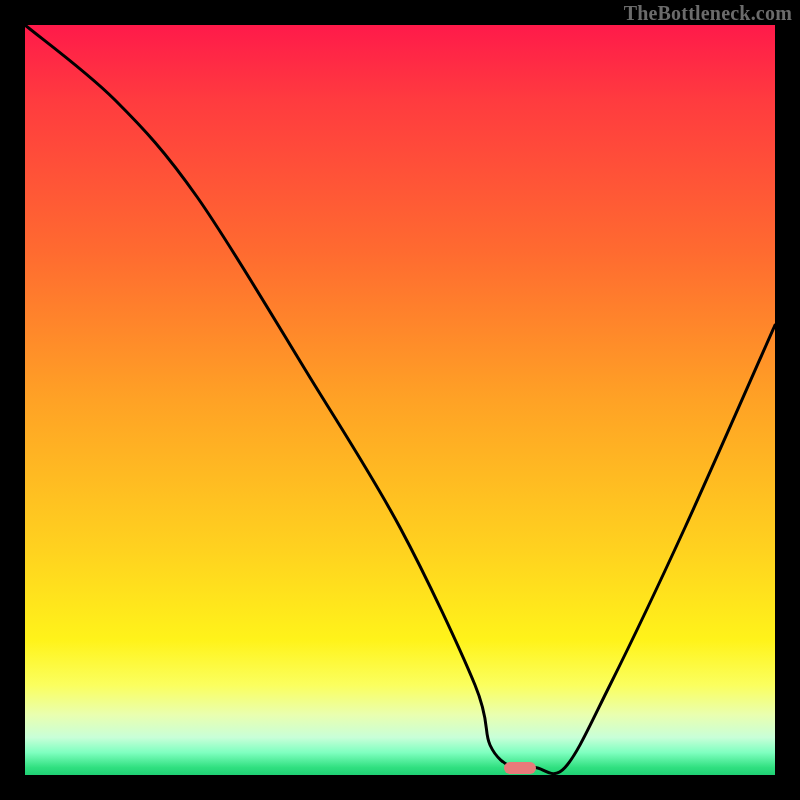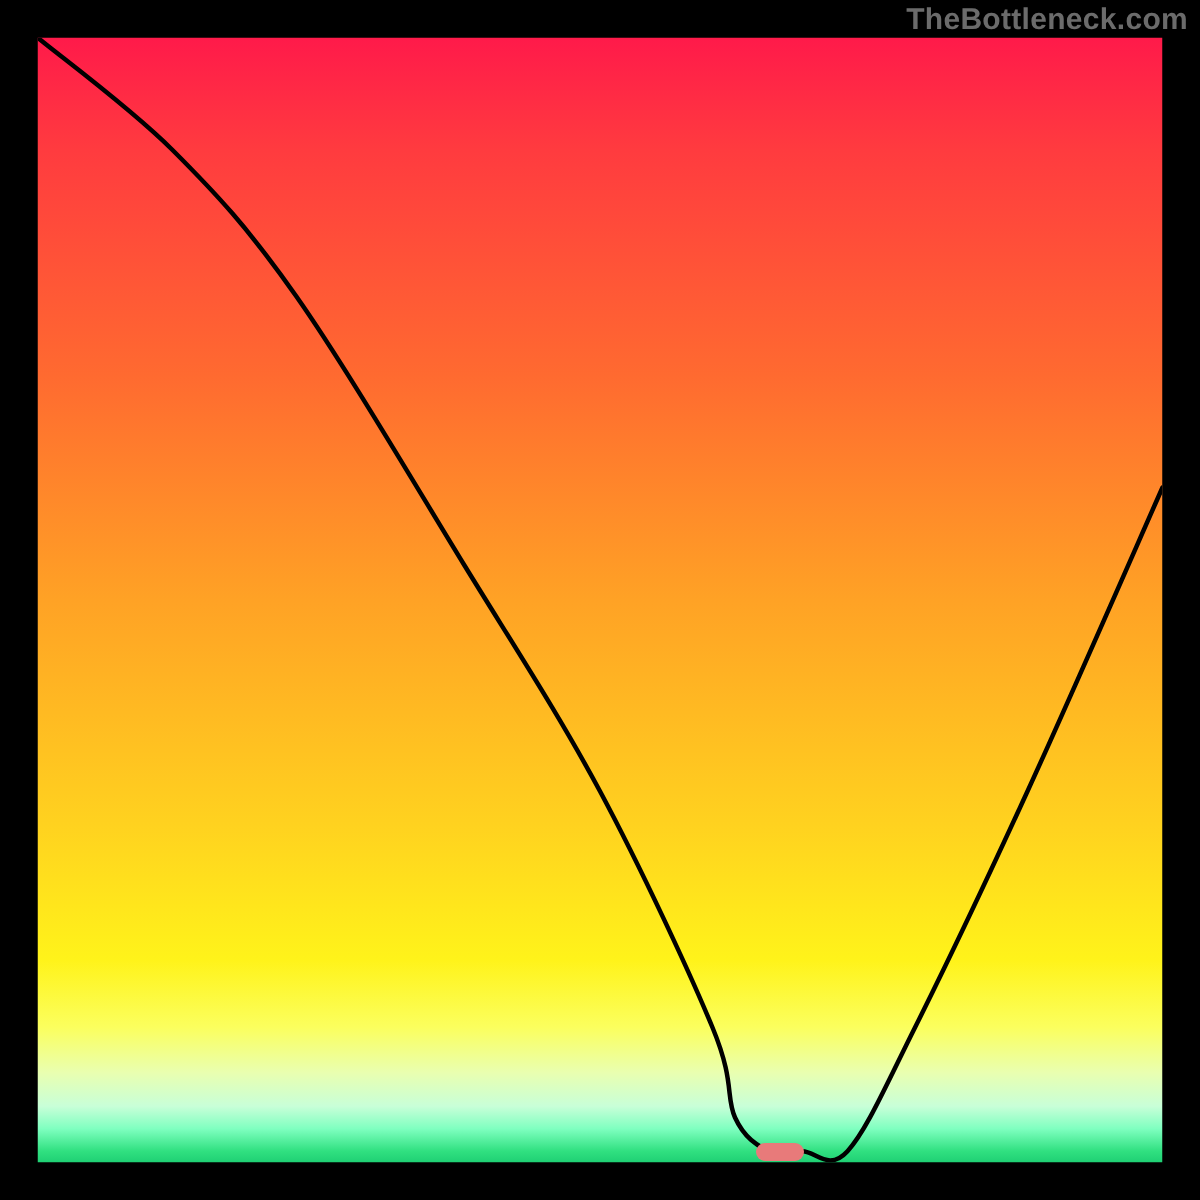--- a/index.html
+++ b/index.html
@@ -55,21 +55,21 @@
     position: absolute;
     width: 32px;
     height: 12px;
     border-radius: 6px;
     background: #e87a7a;
   }
   .watermark {
     position: absolute;
     top: 2px;
     right: 8px;
-    font-family: Liberation Sans, sans-serif;
+    font-family: Liberation Serif, serif;
     font-size: 20px;
     font-weight: 600;
     color: #6b6b6b;
     letter-spacing: 0.2px;
   }
 </style>
 </head>
 <body>
 
 <div class="frame">

